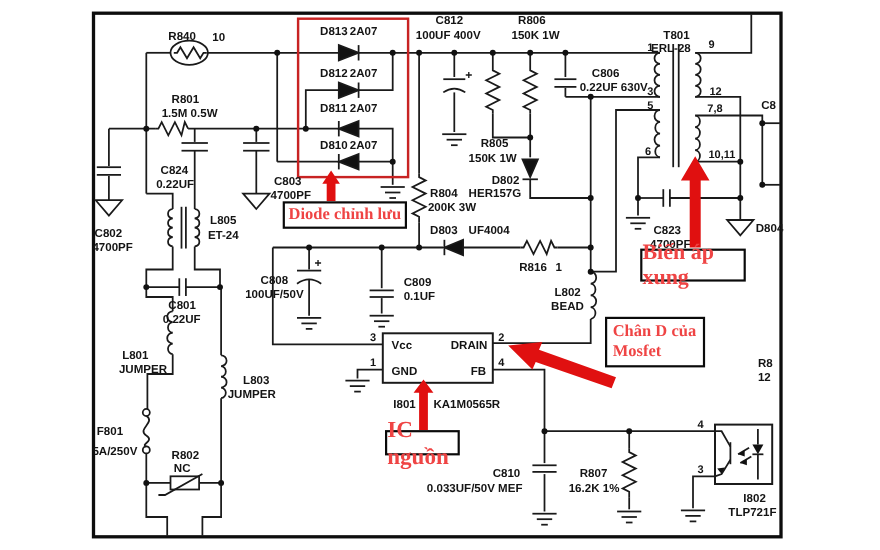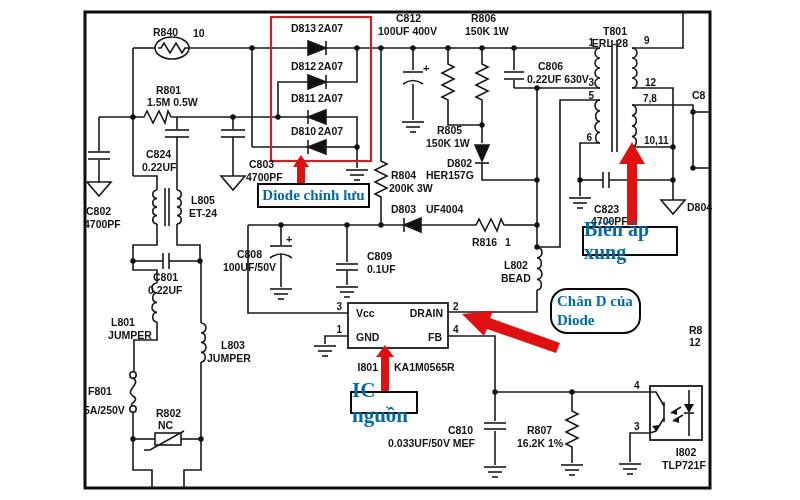--- a/index.html
+++ b/index.html
@@ -2,21 +2,21 @@
 <html><head>
 <meta charset="utf-8">
 <style>
   html,body{margin:0;padding:0;background:#fff;}
   .stage{position:relative;width:800px;height:500px;background:#ffffff;overflow:hidden;
          font-family:"Liberation Sans",sans-serif;}
   .stage svg{position:absolute;left:0;top:0;}
   svg text{font-family:"Liberation Sans",sans-serif;font-size:10.5px;font-weight:bold;fill:#141414;}
   svg text.pin{font-size:10px;}
   svg text.plus{font-size:11px;}
-  .ann{position:absolute;background:#fff;border:2.5px solid #0a0a0a;color:#0369a1;
+  .ann{position:absolute;background:#fff;border:2.5px solid #0a0a0a;color:#ef4444;
        font-family:"Liberation Serif",serif;font-weight:bold;
        display:flex;align-items:center;justify-content:center;box-sizing:border-box;}
   .ann.multiline{flex-direction:column;align-items:flex-start;justify-content:center;padding-left:5px;line-height:1.3;}
 </style>
 </head>
 <body>
 
 <div class="stage">
 <svg width="800" height="500" viewBox="0 0 800 500">
 
@@ -438,20 +438,20 @@
     <polygon points="462,314 493,311 490,318 560,343 556,353 487,329 484,336"></polygon>
   </g>
 </svg>
 
   <div class="ann" style="left:257px;top:183px;width:113px;height:25px;font-size:15px;">
     <span>Diode chỉnh lưu</span>
   </div>
   <div class="ann" style="left:582px;top:226px;width:96px;height:30px;font-size:20px;">
     <span>Biến áp xung</span>
   </div>
-  <div class="ann multiline" style="left:550px;top:288px;width:91px;height:46px;font-size:15px;border-radius:17px;">
+  <div class="ann multiline" style="left:550px;top:288px;width:91px;height:46px;font-size:15px;">
     <span>Chân D của</span>
-    <span>Diode</span>
+    <span>Mosfet</span>
   </div>
   <div class="ann" style="left:350px;top:391px;width:68px;height:23px;font-size:21px;">
     <span>IC nguồn</span>
   </div>
 </div>
 
 </body></html>

